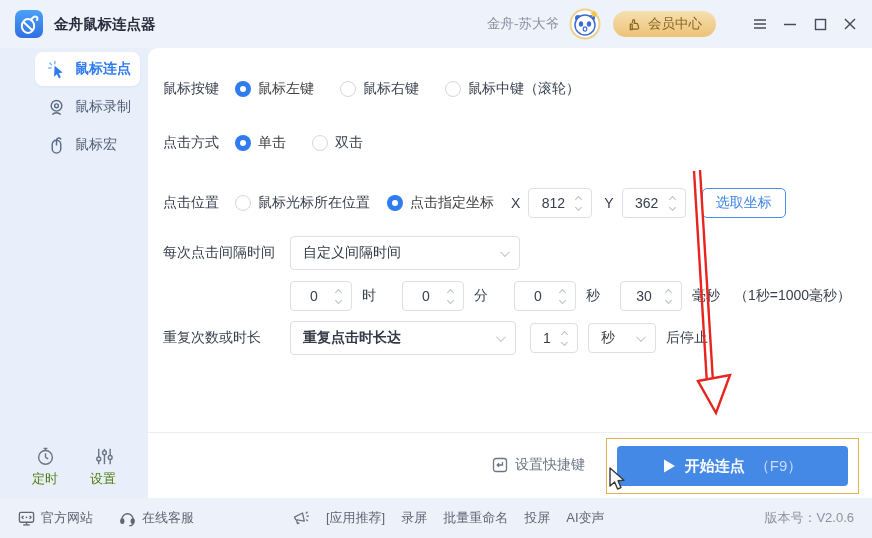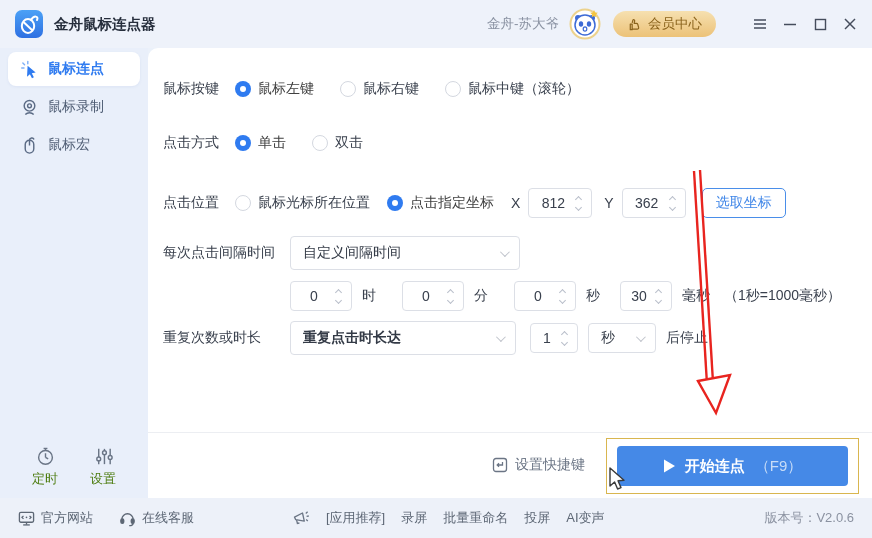--- a/index.html
+++ b/index.html
@@ -10,21 +10,21 @@
   .titlebar { position:absolute; top:0; left:0; right:0; height:48px; display:flex; align-items:center; padding:0 14px; background:#eef2fa; }
   .app-id { display:flex; align-items:center; gap:10px; }
   .app-title { font-size:14.5px; font-weight:bold; color:#262e3c; }
   .tb-right { margin-left:auto; display:flex; align-items:center; }
   .username { font-size:13.5px; color:#8a92a2; margin-right:10px; }
   .avatar { width:32px; height:32px; margin-right:12px; position:relative; }
   .vip { display:flex; align-items:center; gap:6px; height:26px; padding:12px 14px; border:none; border-radius:13px; background:linear-gradient(180deg,#f6e0b0,#ecc278); color:#8a631c; font-size:13.5px; cursor:pointer; margin-right:22px; font-family:inherit; }
   .winctl { width:16px; height:16px; display:flex; align-items:center; justify-content:center; margin-left:14px; cursor:pointer; }
 
   
-  .sidebar { position:absolute; top:48px; left:0; width:148px; bottom:40px; background:#e9effa; }
+  .sidebar { position:absolute; top:48px; left:0; width:148px; bottom:40px; background:#e9effa;padding-left:27px; }
   .nav-item { display:flex; align-items:center; gap:9px; height:34px; margin:0 8px 4px 8px; padding-left:12px; border-radius:8px; font-size:14px; color:#4f5d74; cursor:pointer; }
   .nav-item.active { background:#ffffff; color:#2f7bf0; font-weight:bold; box-shadow:0 1px 3px rgba(60,100,180,.08); }
   .nav-item:first-child { margin-top:4px; }
   .side-foot { position:absolute; bottom:10px; left:22px; display:flex; gap:12px; }
   .foot-item { width:46px; display:flex; flex-direction:column; align-items:center; gap:3px; font-size:13px; color:#4d7c0f; cursor:pointer; }
 
   
   .card { position:absolute; top:48px; left:148px; right:0; bottom:40px; background:#ffffff; border-radius:10px 0 0 0; }
   .frow { position:absolute; left:15px; display:flex; align-items:center; font-size:14px; color:#39404d; }
   .flabel { width:72px; flex:none; }
@@ -266,21 +266,21 @@
       </div>
       <span class="unit" style="margin-right:26px;">分</span>
       <div class="num" style="width:62px;">
         <input value="0" style="">
         <span class="stepper">
             <span class="chev up"></span>
             <span class="chev dn"></span>
           </span>
       </div>
       <span class="unit" style="margin-right:20px;">秒</span>
-      <div class="num" style="width:52px;align-items:center;">
+      <div class="num" style="width:62px;align-items:center;">
         <input value="30" style="">
         <span class="stepper">
             <span class="chev up"></span>
             <span class="chev dn"></span>
           </span>
       </div>
       <span class="unit">毫秒</span>
       <span class="hint">（1秒=1000毫秒）</span>
     </div>
 

